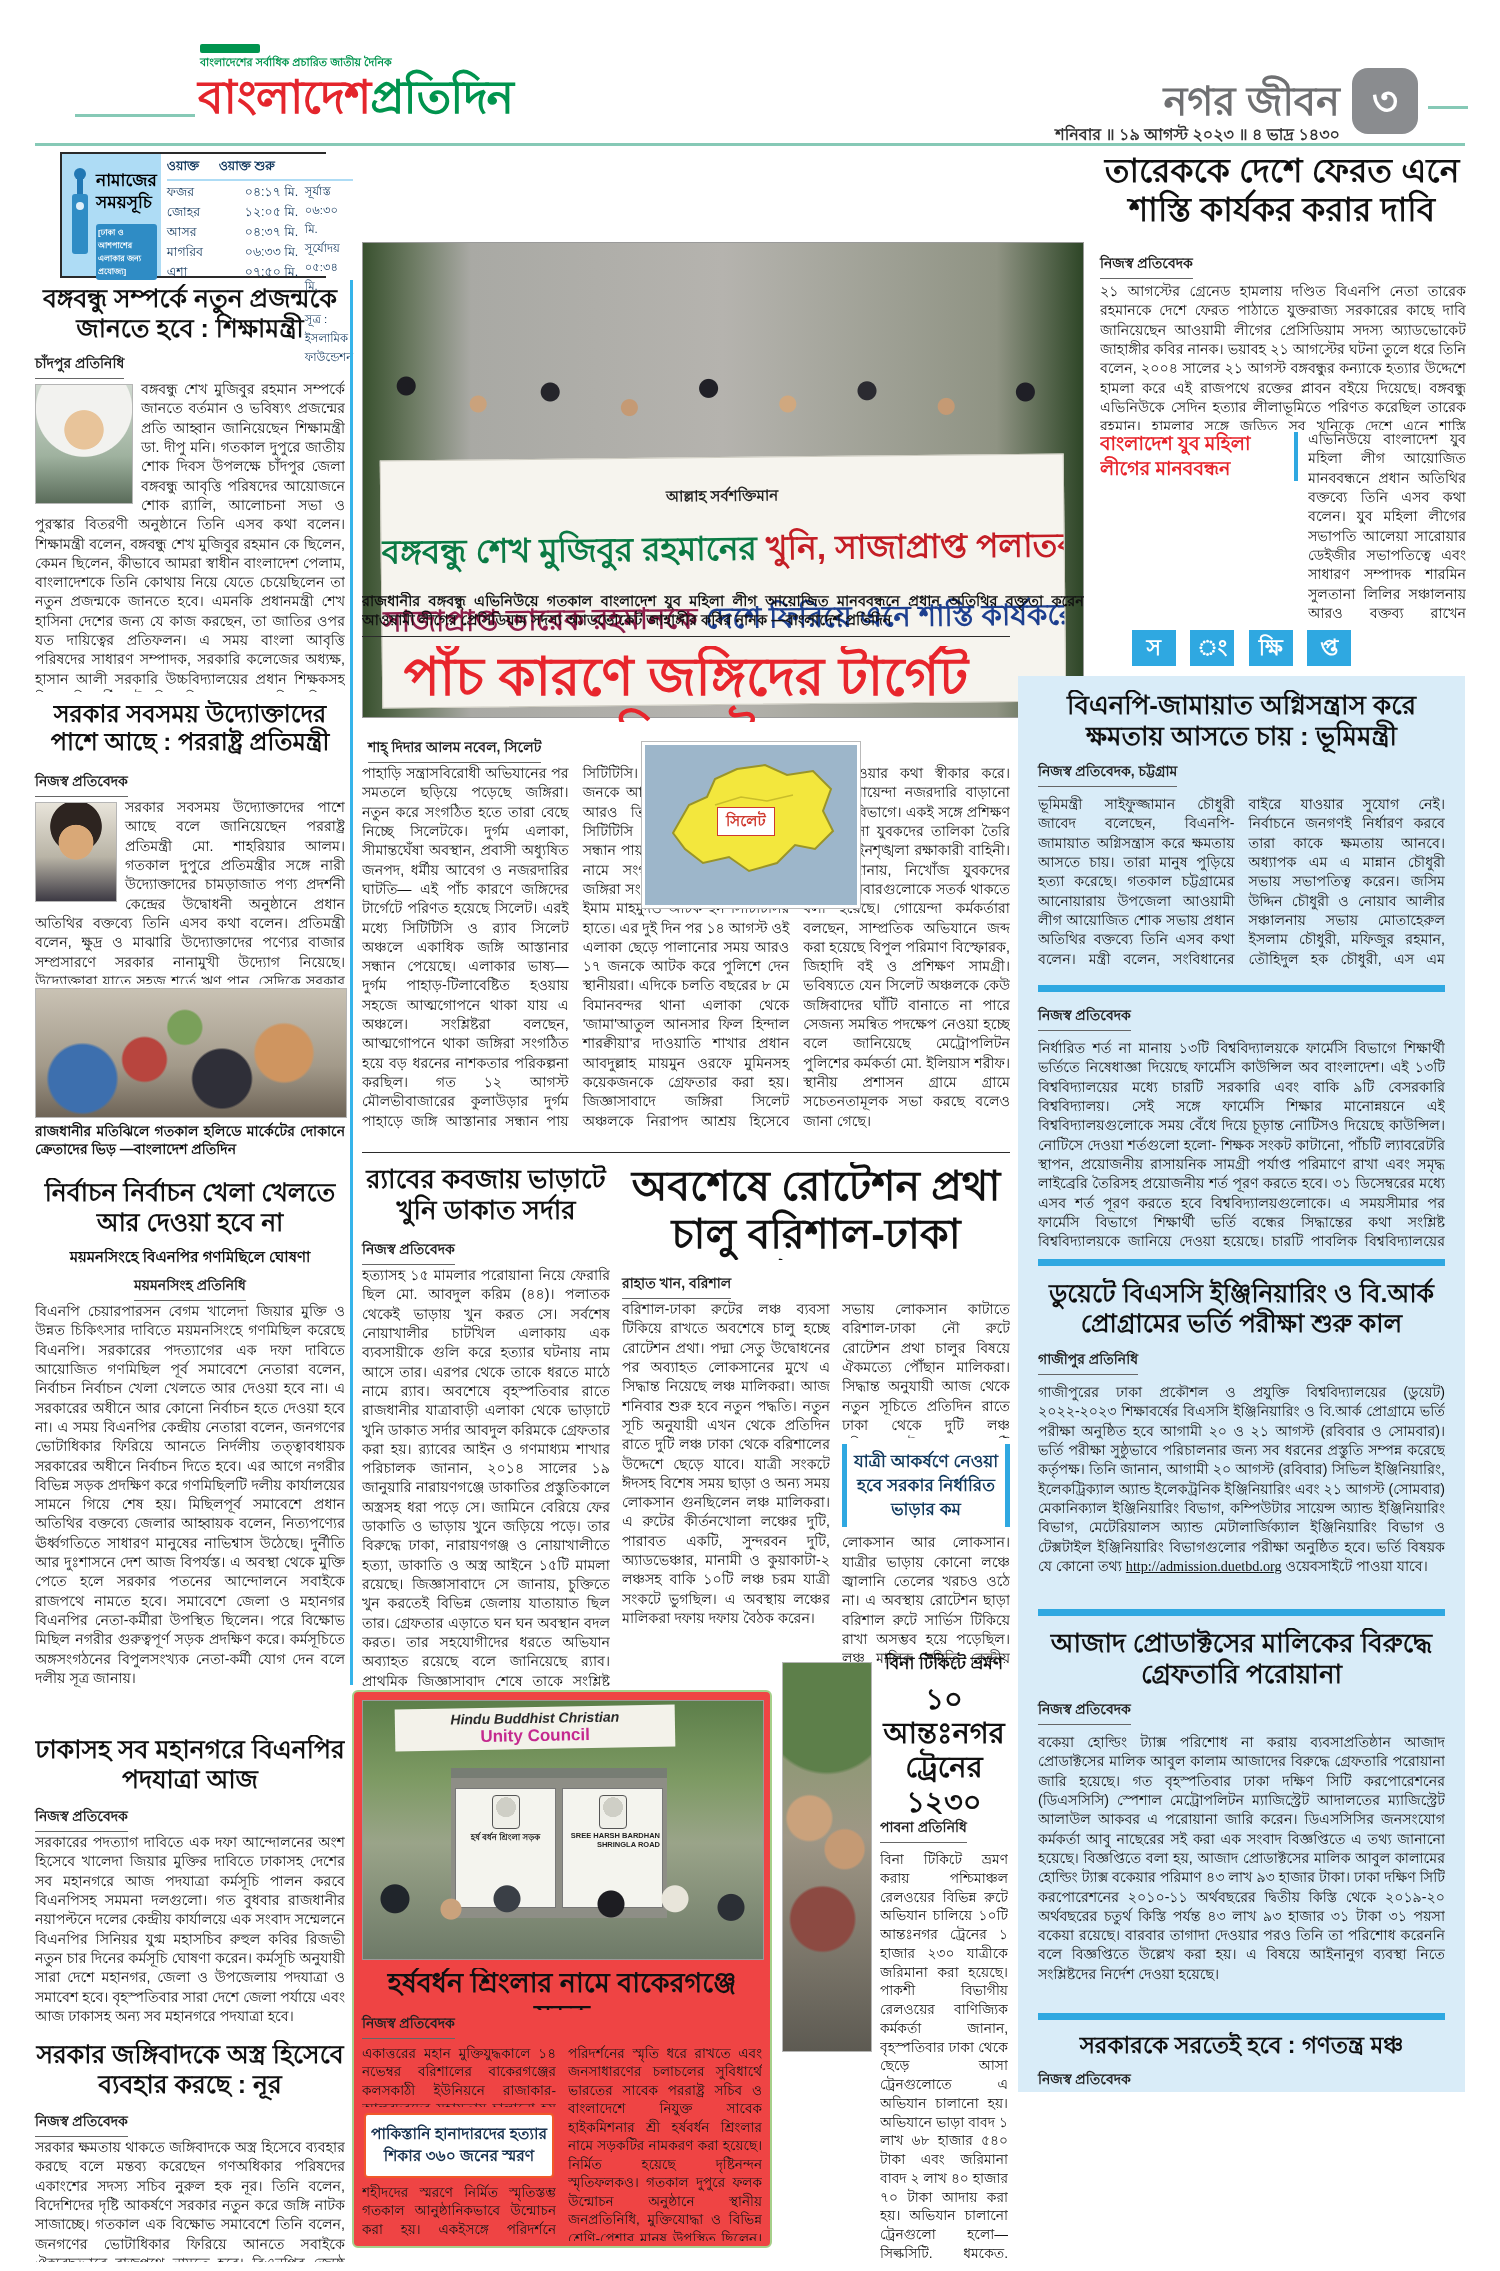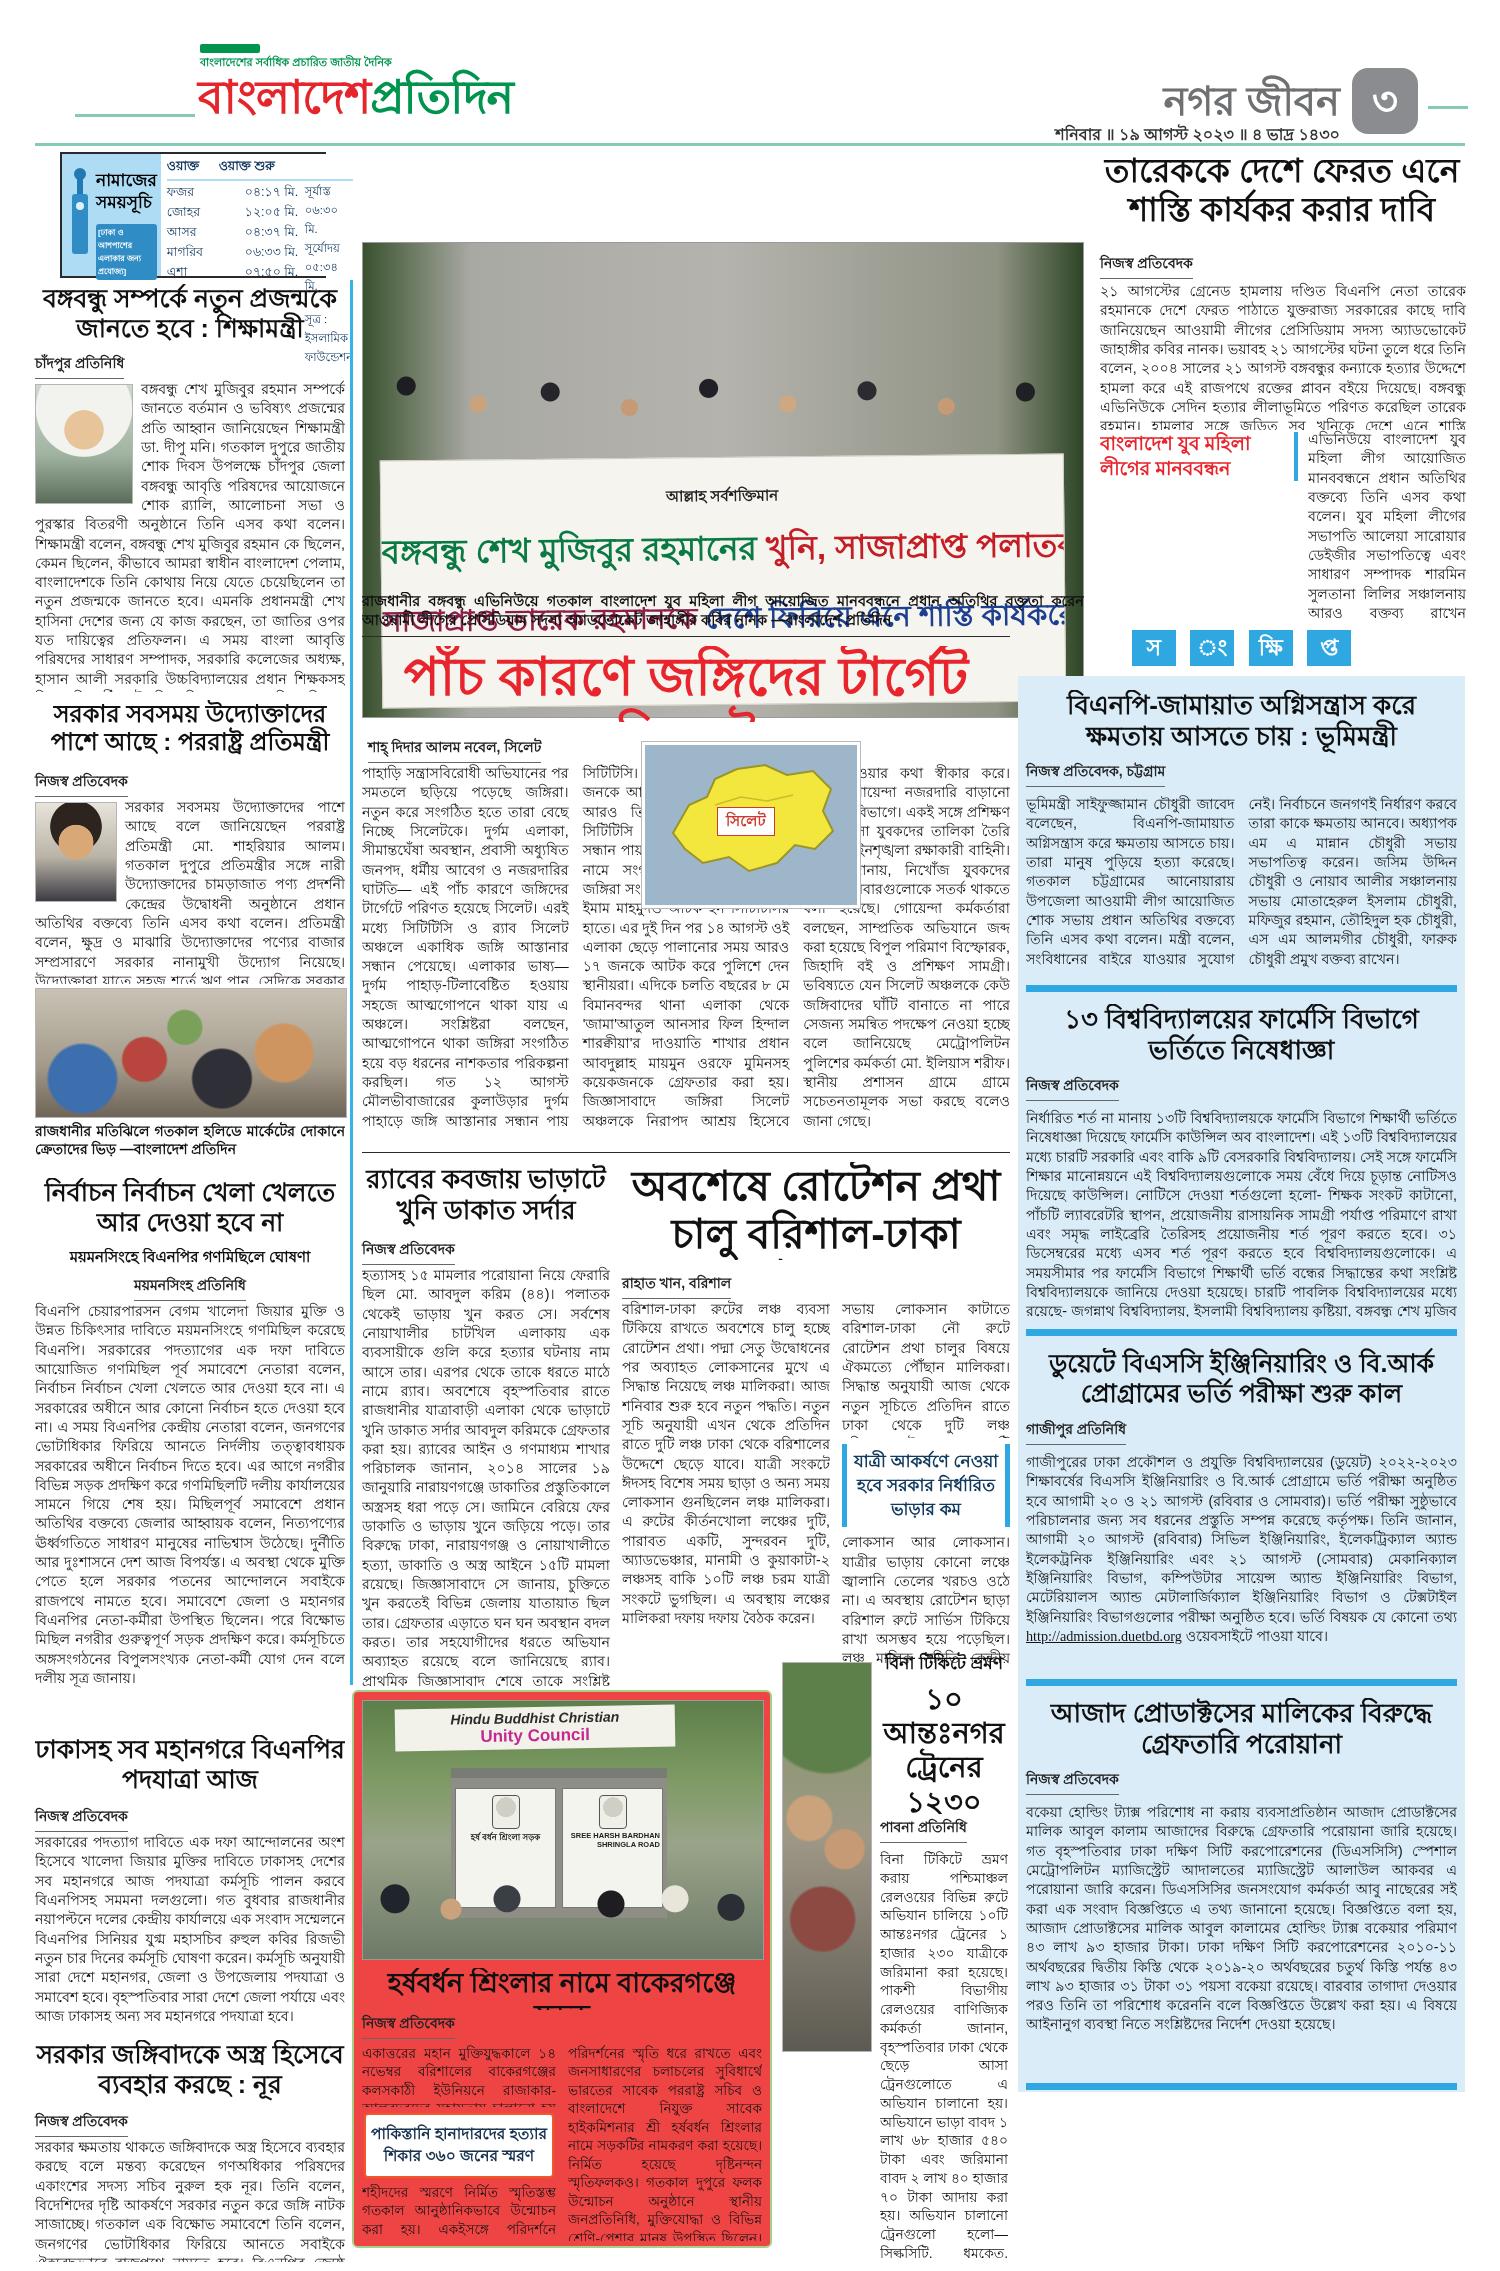--- a/index.html
+++ b/index.html
@@ -248,28 +248,27 @@
     </div>
   </div>
 
   <div class="abs" style="left:1018px;top:630px;width:447px;text-align:center;">
     <span style="display:inline-block;width:44px;height:36px;background:#2fa8e1;color:#fff;font-size:22px;font-weight:bold;line-height:36px;margin:0 5px;">স</span>
     <span style="display:inline-block;width:44px;height:36px;background:#2fa8e1;color:#fff;font-size:22px;font-weight:bold;line-height:36px;margin:0 5px;">ং</span>
     <span style="display:inline-block;width:44px;height:36px;background:#2fa8e1;color:#fff;font-size:22px;font-weight:bold;line-height:36px;margin:0 5px;">ক্ষি</span>
     <span style="display:inline-block;width:44px;height:36px;background:#2fa8e1;color:#fff;font-size:22px;font-weight:bold;line-height:36px;margin:0 5px;">প্ত</span>
   </div>
 
-  <div class="abs" style="left:1018px;top:676px;width:447px;height:1416px;background:#d9ecf8;padding:14px 8px;box-sizing:border-box;overflow:hidden;">
+  <div class="abs" style="left:1018px;top:676px;width:447px;height:1416px;background:#d9ecf8;padding:14px 20px;box-sizing:border-box;overflow:hidden;">
 
     <div class="brief-hl" style="font-size:26px;height:66px;">বিএনপি-জামায়াত অগ্নিসন্ত্রাস করে ক্ষমতায় আসতে চায় : ভূমিমন্ত্রী</div>
     <div style="margin:4px 0 8px;"><span class="byline">নিজস্ব প্রতিবেদক, চট্টগ্রাম</span></div>
     <div class="body-txt two-col" style="height:178px;">ভূমিমন্ত্রী সাইফুজ্জামান চৌধুরী জাবেদ বলেছেন, বিএনপি-জামায়াত অগ্নিসন্ত্রাস করে ক্ষমতায় আসতে চায়। তারা মানুষ পুড়িয়ে হত্যা করেছে। গতকাল চট্টগ্রামের আনোয়ারায় উপজেলা আওয়ামী লীগ আয়োজিত শোক সভায় প্রধান অতিথির বক্তব্যে তিনি এসব কথা বলেন। মন্ত্রী বলেন, সংবিধানের বাইরে যাওয়ার সুযোগ নেই। নির্বাচনে জনগণই নির্ধারণ করবে তারা কাকে ক্ষমতায় আনবে। অধ্যাপক এম এ মান্নান চৌধুরী সভায় সভাপতিত্ব করেন। জসিম উদ্দিন চৌধুরী ও নোয়াব আলীর সঞ্চালনায় সভায় মোতাহেরুল ইসলাম চৌধুরী, মফিজুর রহমান, তৌহিদুল হক চৌধুরী, এস এম আলমগীর চৌধুরী, ফারুক চৌধুরী প্রমুখ বক্তব্য রাখেন।</div>
     <div class="brief-divider"></div>
 
-    <div class="brief-hl" style="font-size:26px;height:66px;">১৩ বিশ্ববিদ্যালয়ের ফার্মেসি বিভাগে ভর্তিতে নিষেধাজ্ঞা</div>
     <div style="margin:4px 0 8px;"><span class="byline">নিজস্ব প্রতিবেদক</span></div>
     <div class="body-txt" style="height:208px;">নির্ধারিত শর্ত না মানায় ১৩টি বিশ্ববিদ্যালয়কে ফার্মেসি বিভাগে শিক্ষার্থী ভর্তিতে নিষেধাজ্ঞা দিয়েছে ফার্মেসি কাউন্সিল অব বাংলাদেশ। এই ১৩টি বিশ্ববিদ্যালয়ের মধ্যে চারটি সরকারি এবং বাকি ৯টি বেসরকারি বিশ্ববিদ্যালয়। সেই সঙ্গে ফার্মেসি শিক্ষার মানোন্নয়নে এই বিশ্ববিদ্যালয়গুলোকে সময় বেঁধে দিয়ে চূড়ান্ত নোটিসও দিয়েছে কাউন্সিল। নোটিসে দেওয়া শর্তগুলো হলো- শিক্ষক সংকট কাটানো, পাঁচটি ল্যাবরেটরি স্থাপন, প্রয়োজনীয় রাসায়নিক সামগ্রী পর্যাপ্ত পরিমাণে রাখা এবং সমৃদ্ধ লাইব্রেরি তৈরিসহ প্রয়োজনীয় শর্ত পূরণ করতে হবে। ৩১ ডিসেম্বরের মধ্যে এসব শর্ত পূরণ করতে হবে বিশ্ববিদ্যালয়গুলোকে। এ সময়সীমার পর ফার্মেসি বিভাগে শিক্ষার্থী ভর্তি বন্ধের সিদ্ধান্তের কথা সংশ্লিষ্ট বিশ্ববিদ্যালয়কে জানিয়ে দেওয়া হয়েছে। চারটি পাবলিক বিশ্ববিদ্যালয়ের মধ্যে রয়েছে- জগন্নাথ বিশ্ববিদ্যালয়, ইসলামী বিশ্ববিদ্যালয় কুষ্টিয়া, বঙ্গবন্ধু শেখ মুজিব বিজ্ঞান ও প্রযুক্তি বিশ্ববিদ্যালয় গোপালগঞ্জ এবং পাবনা বিজ্ঞান ও প্রযুক্তি বিশ্ববিদ্যালয়।</div>
     <div class="brief-divider"></div>
 
     <div class="brief-hl" style="font-size:25px;height:66px;">ডুয়েটে বিএসসি ইঞ্জিনিয়ারিং ও বি.আর্ক প্রোগ্রামের ভর্তি পরীক্ষা শুরু কাল</div>
     <div style="margin:4px 0 8px;"><span class="byline">গাজীপুর প্রতিনিধি</span></div>
     <div class="body-txt" style="height:214px;">
       <span>গাজীপুরের ঢাকা প্রকৌশল ও প্রযুক্তি বিশ্ববিদ্যালয়ের (ডুয়েট) ২০২২-২০২৩ শিক্ষাবর্ষের বিএসসি ইঞ্জিনিয়ারিং ও বি.আর্ক প্রোগ্রামে ভর্তি পরীক্ষা অনুষ্ঠিত হবে আগামী ২০ ও ২১ আগস্ট (রবিবার ও সোমবার)। ভর্তি পরীক্ষা সুষ্ঠুভাবে পরিচালনার জন্য সব ধরনের প্রস্তুতি সম্পন্ন করেছে কর্তৃপক্ষ। তিনি জানান, আগামী ২০ আগস্ট (রবিবার) সিভিল ইঞ্জিনিয়ারিং, ইলেকট্রিক্যাল অ্যান্ড ইলেকট্রনিক ইঞ্জিনিয়ারিং এবং ২১ আগস্ট (সোমবার) মেকানিক্যাল ইঞ্জিনিয়ারিং বিভাগ, কম্পিউটার সায়েন্স অ্যান্ড ইঞ্জিনিয়ারিং বিভাগ, মেটেরিয়ালস অ্যান্ড মেটালার্জিক্যাল ইঞ্জিনিয়ারিং বিভাগ ও টেক্সটাইল ইঞ্জিনিয়ারিং বিভাগগুলোর পরীক্ষা অনুষ্ঠিত হবে। ভর্তি বিষয়ক যে কোনো তথ্য</span>
       <span class="u">http://admission.duetbd.org</span>
       <span>ওয়েবসাইটে পাওয়া যাবে।</span>

